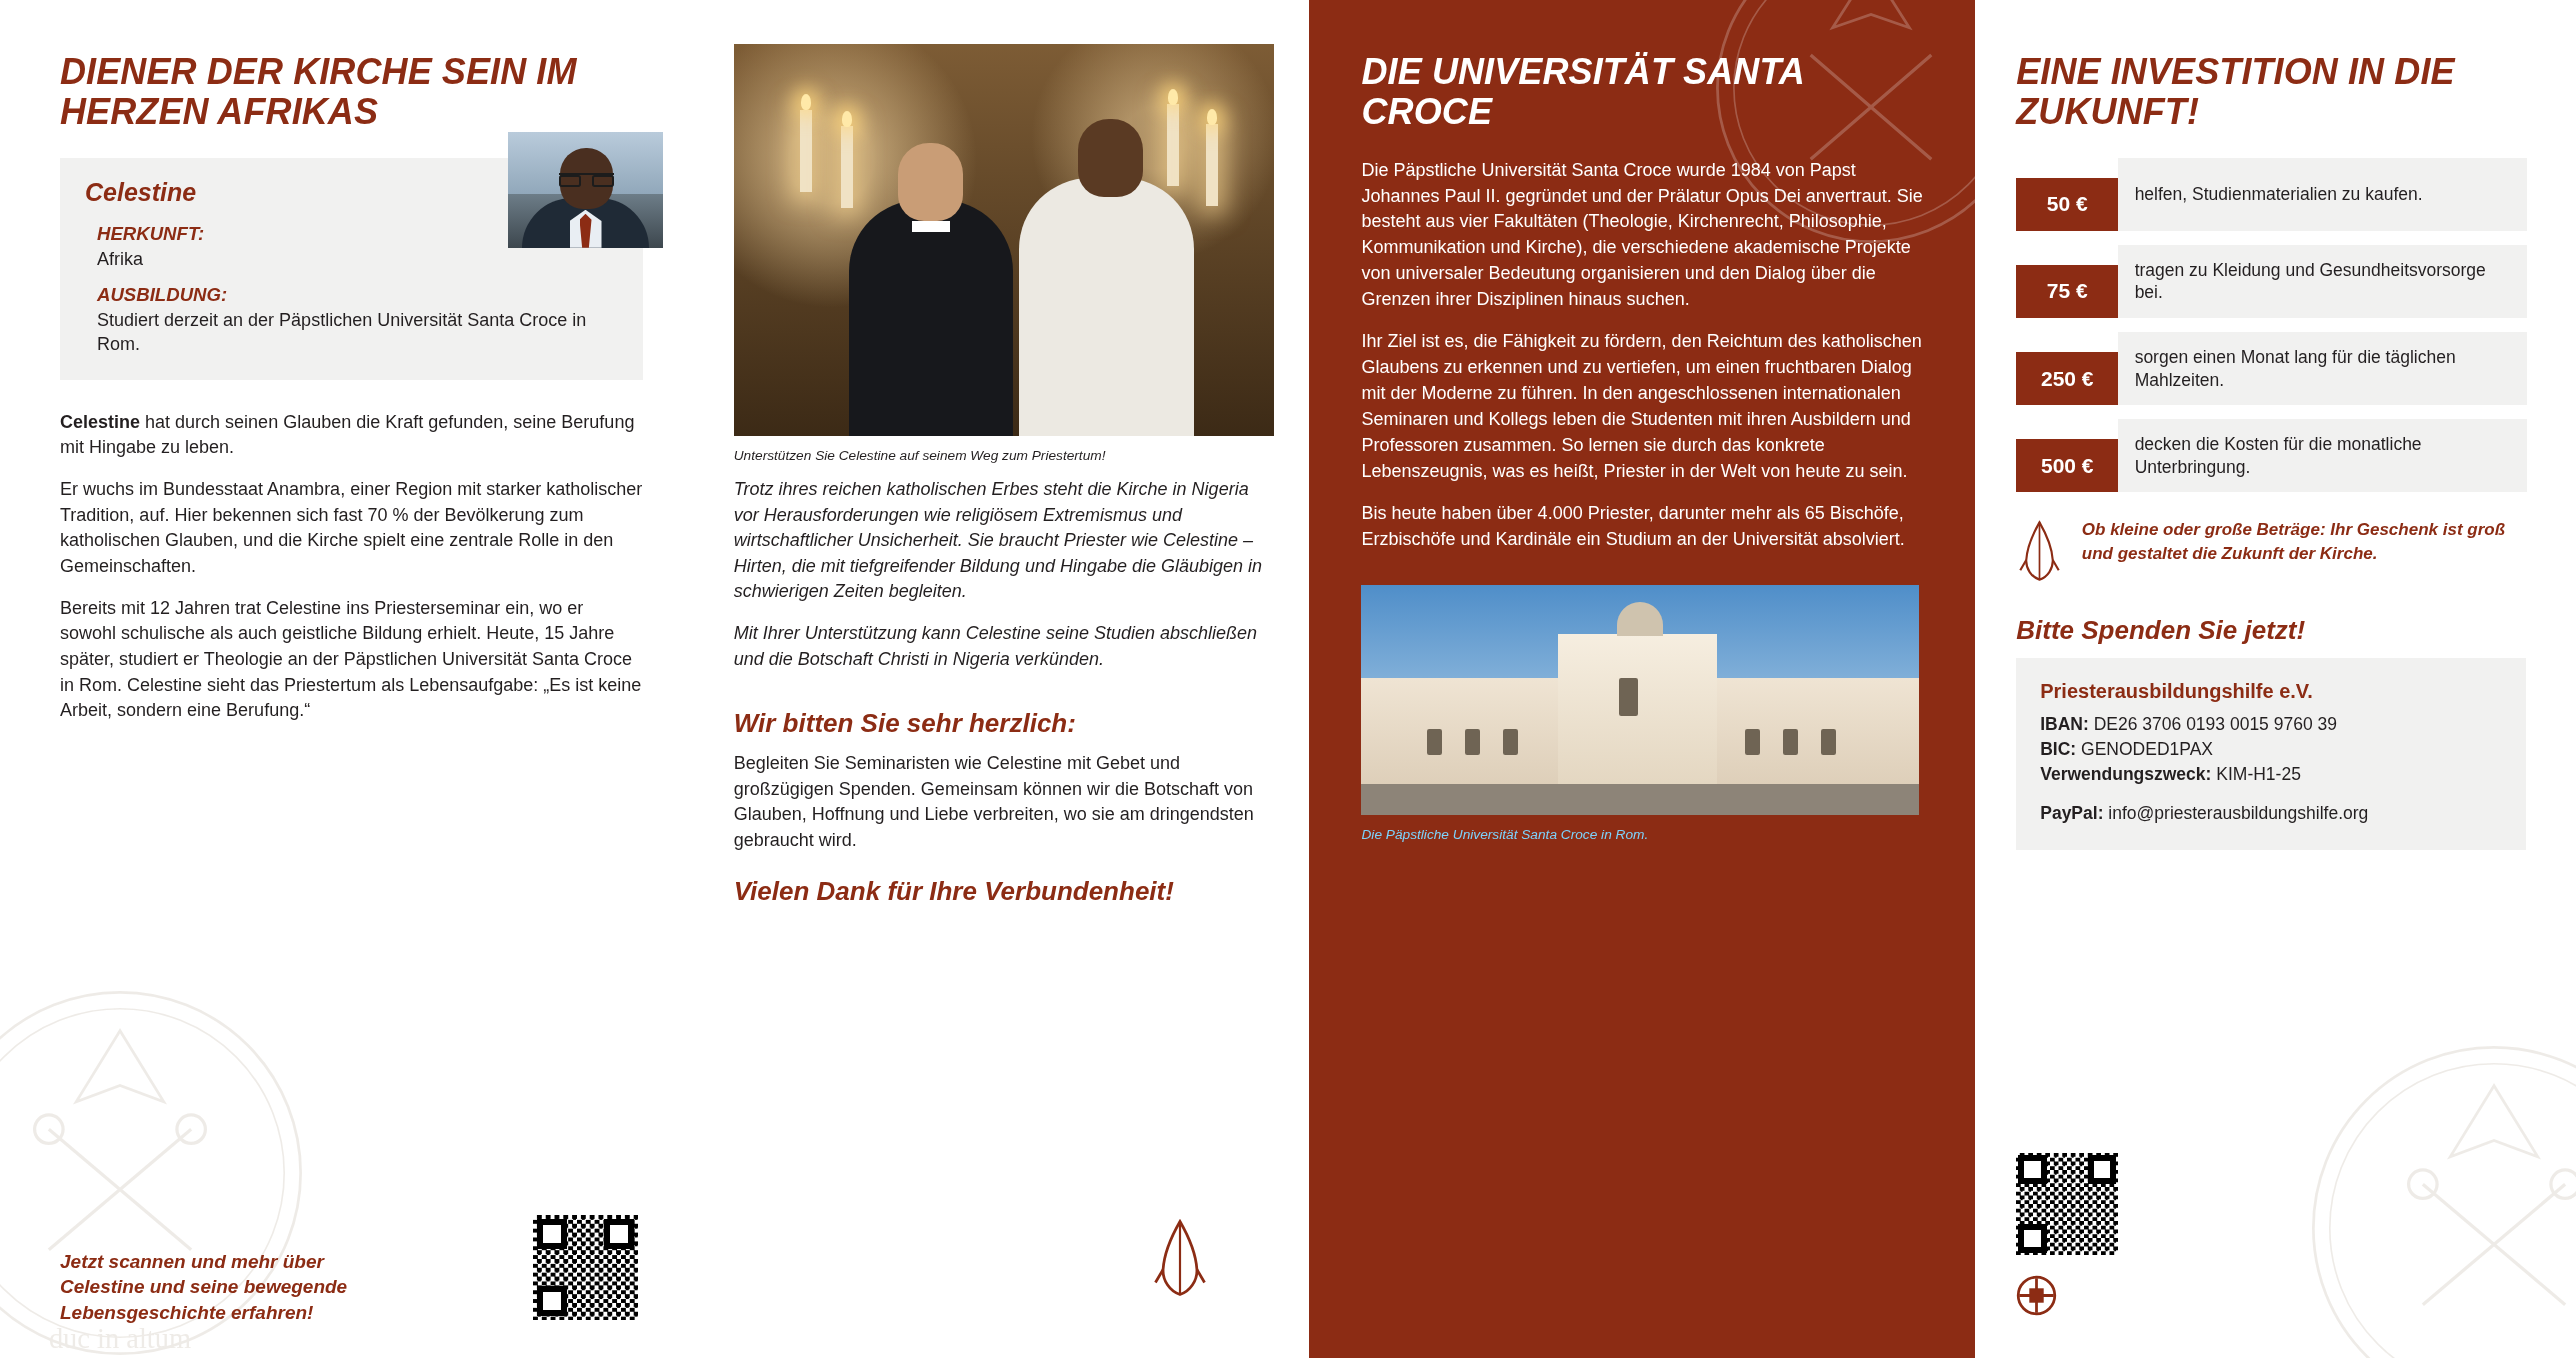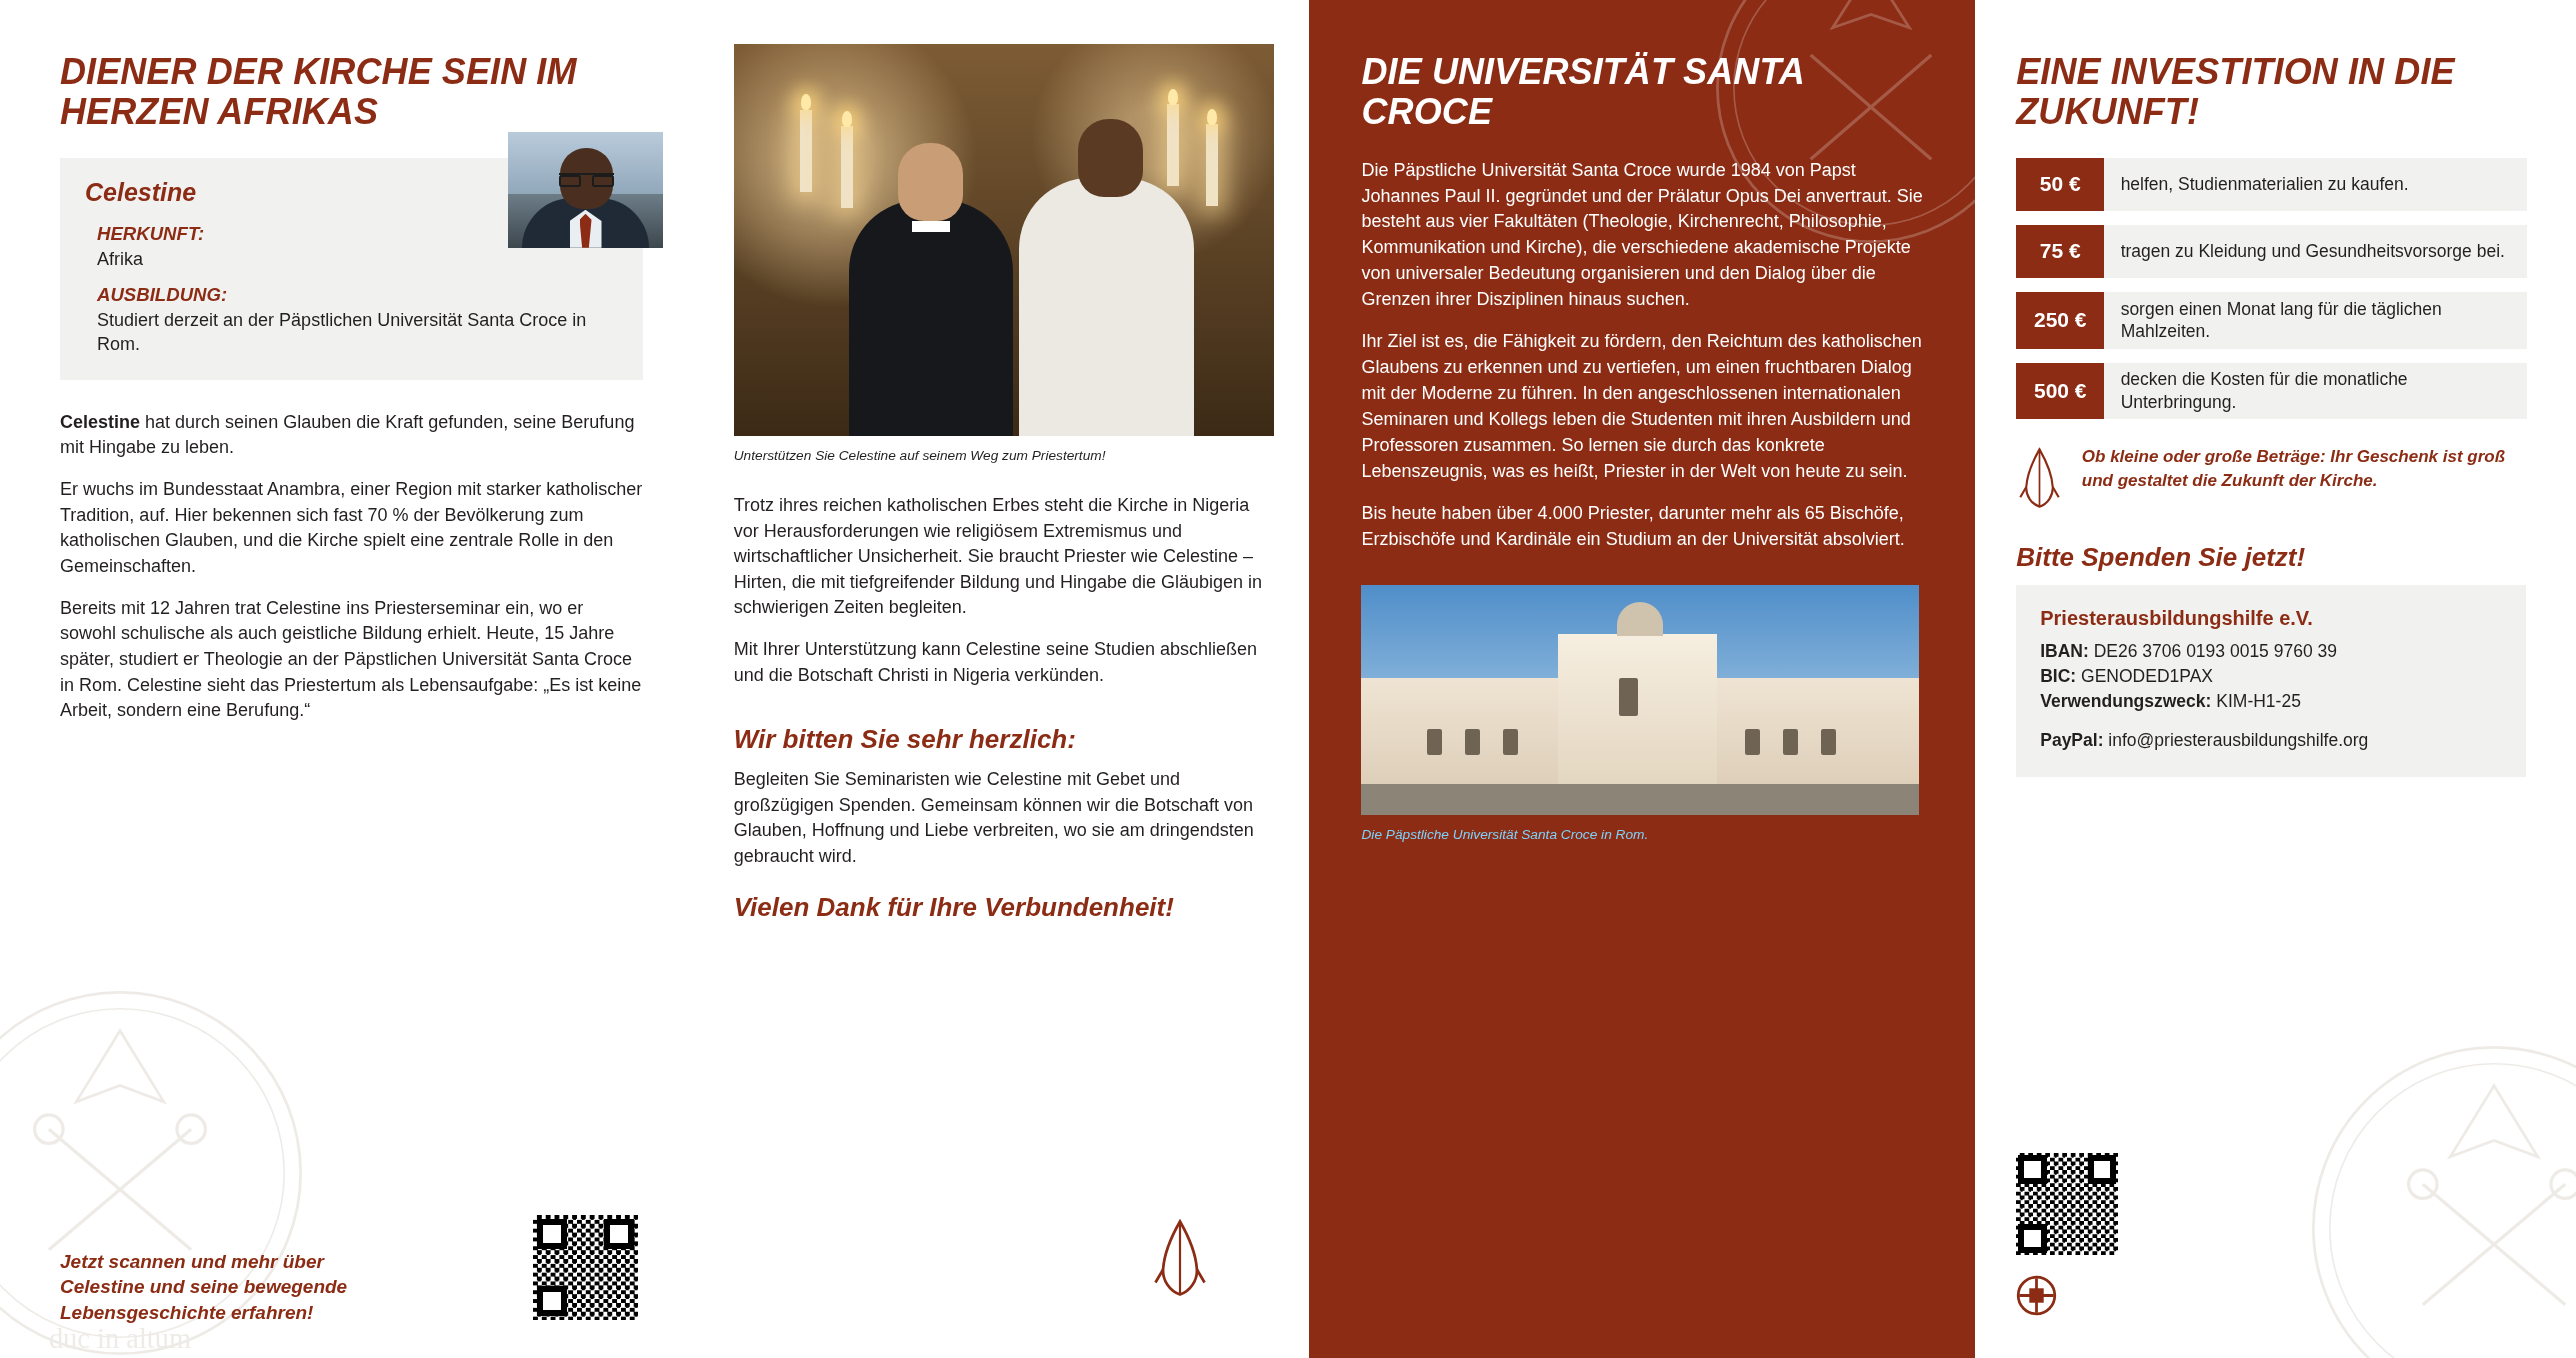--- a/index.html
+++ b/index.html
@@ -249,30 +249,31 @@
     position:absolute; left:0; right:0; bottom:0; height:31px; background:#8d8478;
   }
 
   
   .amount-row {
     display: flex;
     align-items: stretch;
     margin-bottom: 14.2px;
   }
   .amount-chip {
-    width: 88px;
+    width: 102px;
     min-height: 53px;
     background: #8c2c14;
     color: #ffffff;
     font-size: 21px;
     font-weight: bold;
     display: flex;
     align-items: center;
     justify-content: center;
     flex: none;
+    margin-top: 20px;
   }
   .amount-desc {
     flex: 1;
     background: #f1f1f0;
     display: flex;
     align-items: center;
     padding: 5.5px 16.4px;
     font-size: 17.5px;
     line-height: 1.3;
     box-sizing: border-box;
@@ -418,21 +419,21 @@
       <div class="pp-candle" style="left:472px; top:80px;"></div>
       <div class="pp-flame" style="left:473px; top:65px;"></div>
       <div class="pp-fig left"></div>
       <div class="pp-fig right"></div>
       <div class="pp-head left"></div>
       <div class="pp-head right"></div>
       <div class="pp-collar left"></div>
     </div>
     <div class="caption">Unterstützen Sie Celestine auf seinem Weg zum Priestertum!</div>
 
-    <div class="body-text" style="margin-top:30px;">
+    <div class="body-text" style="margin-top:14px;font-style:italic;">
       <p>Trotz ihres reichen katholischen Erbes steht die Kirche in Nigeria vor Herausforderungen wie religiösem Extremismus und wirtschaftlicher Unsicherheit. Sie braucht Priester wie Celestine – Hirten, die mit tiefgreifender Bildung und Hingabe die Gläubigen in schwierigen Zeiten begleiten.</p>
       <p>Mit Ihrer Unterstützung kann Celestine seine Studien abschließen und die Botschaft Christi in Nigeria verkünden.</p>
     </div>
 
     <h2 class="subhead" style="margin-top:36px;">Wir bitten Sie sehr herzlich:</h2>
     <div class="body-text">
       <p>Begleiten Sie Seminaristen  wie Celestine mit Gebet und großzügigen Spenden. Gemeinsam können wir die Botschaft von Glauben, Hoffnung und Liebe verbreiten, wo sie am dringendsten gebraucht wird.</p>
     </div>
     <h2 class="subhead" style="margin-top:23px;">Vielen Dank für Ihre Verbundenheit!</h2>
 

